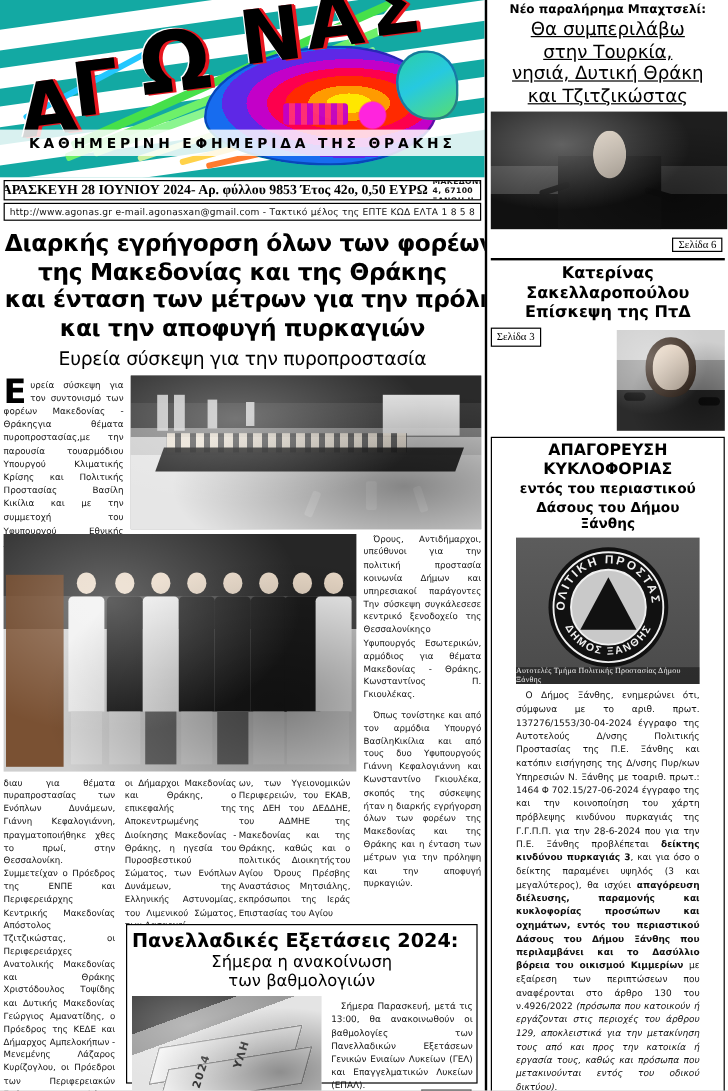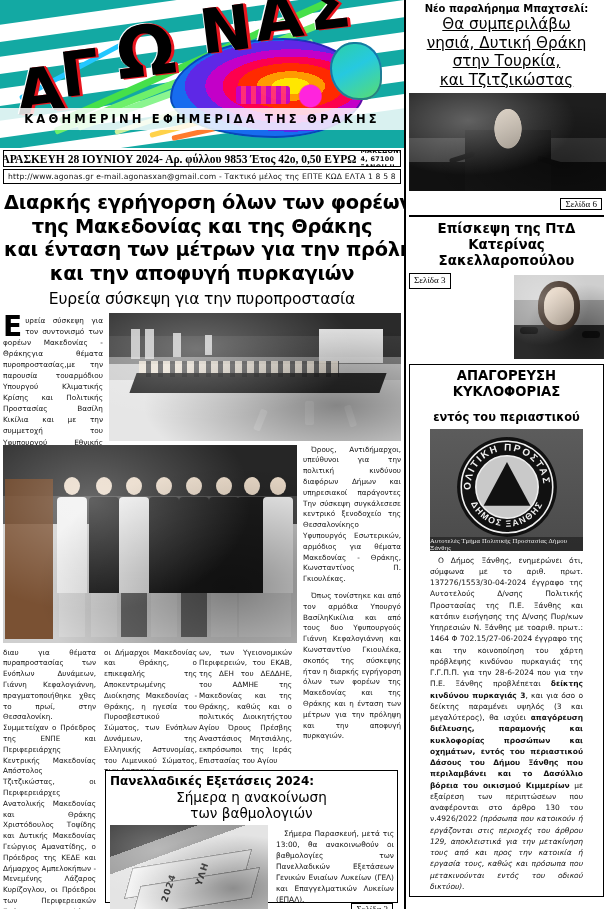--- a/index.html
+++ b/index.html
@@ -177,21 +177,21 @@
   }
   .c1{left:0;}
   .c2{left:101px;}
   .c3{left:196px;}
 
   
   .exambox{
     position:absolute;left:105px;bottom:6px;width:293px;height:133px;
     border:1px solid #000;box-sizing:border-box;background:#fff;padding:3px 4px;
   }
-  .exam-kicker{font-size:12px;font-weight:bold;color:#000;}
+  .exam-kicker{font-size:16px;font-weight:bold;color:#000;}
   .exam-title{text-align:center;font-size:13.6px;color:#000;line-height:1.18;margin-top:1px;}
   .exam-body{position:relative;margin-top:4px;height:90px;}
   .exam-photo{
     position:absolute;left:0;top:0;width:158px;height:88px;
     background:linear-gradient(160deg,#3a3a3a 0 22%,#9a9a9a 22% 34%,#e4e4e4 34% 100%);
     overflow:hidden;
   }
   .exam-sheet{position:absolute;background:#f4f4f4;box-shadow:0 0 0 1px #9a9a9a inset;}
   .es1{left:18px;top:34px;width:120px;height:30px;transform:skewY(-9deg) skewX(-16deg);}
   .es2{left:26px;top:52px;width:120px;height:30px;transform:skewY(-9deg) skewX(-16deg);}
@@ -248,21 +248,21 @@
   }
   .por-face{position:absolute;left:30px;top:12px;width:30px;height:38px;border-radius:48% 48% 44% 44%;
     background:#e3d2c0;box-shadow:0 0 0 6px #3b2b20;}
   .por-mic{position:absolute;left:6px;top:52px;width:18px;height:7px;background:#111;border-radius:4px;}
   .por-mic2{position:absolute;right:4px;top:56px;width:18px;height:7px;background:#111;border-radius:4px;}
 
   .sb-box{
     border:1px solid #000;margin-top:5px;padding:3px 20px 4px;box-sizing:border-box;
   }
   .sb-box-t1{text-align:center;font-size:13.2px;font-weight:bold;color:#000;line-height:1.16;}
-  .sb-box-t2{text-align:center;font-size:11.4px;font-weight:bold;color:#000;line-height:1.2;margin-top:12px;}
+  .sb-box-t2{text-align:center;font-size:11.4px;font-weight:bold;color:#000;line-height:1.2;margin-top:2px;}
   .emblem-wrap{
     position:relative;width:100%;height:122px;margin-top:4px;
     background:linear-gradient(180deg,#5c5c5c,#4a4a4a);overflow:hidden;
   }
   .emblem{
     position:absolute;left:50%;top:6px;transform:translateX(-50%);
     width:104px;height:104px;
   }
   .emblem-cap{
     position:absolute;left:0;right:0;bottom:0;height:14px;background:rgba(20,20,20,.55);
@@ -382,21 +382,21 @@
             <div class="body"></div>
             <div class="legs"></div>
           </div>
         <div class="gp-person light" style="left:260px">
           <div class="head"></div>
             <div class="body"></div>
             <div class="legs"></div>
           </div>
       </div>
       <div class="side-col">
-        <p class="ind">Όρους, Αντιδήμαρχοι, υπεύθυνοι για την πολιτική κινδύνου διαφόρων Δήμων και υπηρεσιακοί παράγοντες Την σύσκεψη συγκάλεσεσε κεντρικό ξενοδοχείο της Θεσσαλονίκηςο Υφυπουργός Εσωτερικών, αρμόδιος για θέματα Μακεδονίας - Θράκης, Κωνσταντίνος Π. Γκιουλέκας.</p>
+        <p class="ind">Όρους, Αντιδήμαρχοι, υπεύθυνοι για την πολιτική προστασία κοινωνία Δήμων και υπηρεσιακοί παράγοντες Την σύσκεψη συγκάλεσεσε κεντρικό ξενοδοχείο της Θεσσαλονίκηςο Υφυπουργός Εσωτερικών, αρμόδιος για θέματα Μακεδονίας - Θράκης, Κωνσταντίνος Π. Γκιουλέκας.</p>
         <p class="ind">Όπως τονίστηκε και από τον αρμόδια Υπουργό ΒασίληΚικίλια και από τους δυο Υφυπουργούς Γιάννη Κεφαλογιάννη και Κωνσταντίνο Γκιουλέκα, σκοπός της σύσκεψης ήταν η διαρκής εγρήγορση όλων των φορέων της Μακεδονίας και της Θράκης και η ένταση των μέτρων για την πρόληψη και την αποφυγή πυρκαγιών.</p>
       </div>
     </div>
 
     <div class="threecols">
       <div class="col c1">διαυ για θέματα πυραπροστασίας των Ενόπλων Δυνάμεων, Γιάννη Κεφαλογιάννη, πραγματοποιήθηκε χθες το πρωί, στην Θεσσαλονίκη. Συμμετείχαν ο Πρόεδρος της ΕΝΠΕ και Περιφερειάρχης Κεντρικής Μακεδονίας Απόστολος Τζιτζικώστας, οι Περιφερειάρχες Ανατολικής Μακεδονίας και Θράκης Χριστόδουλος Τοψίδης και Δυτικής Μακεδονίας Γεώργιος Αμανατίδης, ο Πρόεδρος της ΚΕΔΕ και Δήμαρχος Αμπελοκήπων - Μενεμένης Λάζαρος Κυρίζογλου, οι Πρόεδροι των Περιφερειακών Ενώσεων Δήμων Μακεδονίας - Θράκης,</div>
       <div class="col c2">οι Δήμαρχοι Μακεδονίας και Θράκης, ο επικεφαλής της Αποκεντρωμένης Διοίκησης Μακεδονίας - Θράκης, η ηγεσία του Πυροσβεστικού Σώματος, των Ενόπλων Δυνάμεων, της Ελληνικής Αστυνομίας, του Λιμενικού Σώματος, των Δασαρχεί-</div>
       <div class="col c3">ων, των Υγειονομικών Περιφερειών, του ΕΚΑΒ, της ΔΕΗ του ΔΕΔΔΗΕ, του ΑΔΜΗΕ της Μακεδονίας και της Θράκης, καθώς και ο πολιτικός Διοικητήςτου Αγίου Όρους Πρέσβης Αναστάσιος Μητσιάλης, εκπρόσωποι της Ιεράς Επιστασίας του Αγίου</div>
     </div>
 
@@ -418,55 +418,56 @@
       </div>
     </div>
   </div>
 
   <div id="sidebar">
 
     <div>
       <div class="sb-kicker">Νέο παραλήρημα Μπαχτσελί:</div>
       <div class="sb-head">
         <div>Θα συμπεριλάβω</div>
+        <div>στην Τουρκία,</div>
         <div>νησιά, Δυτική Θράκη</div>
-        <div>στην Τουρκία,</div>
         <div>και Τζιτζικώστας</div>
       </div>
       <div class="photo sb-photo">
         <div class="sbp-figure"></div>
         <div class="sbp-mic"></div>
         <div class="sbp-mic2"></div>
       </div>
       <div class="sb-ref-right">
         <span class="page-ref">Σελίδα 6</span>
       </div>
     </div>
 
     <div class="sb-rule"></div>
 
     <div>
       <div class="sb-head2">
+        <div>Κατερίνας Σακελλαροπούλου</div>
         <div>Επίσκεψη της ΠτΔ</div>
-        <div>Κατερίνας Σακελλαροπούλου</div>
       </div>
       <div class="sb-body sb-flow">
         <div class="photo sb-portrait">
           <div class="por-face"></div>
           <div class="por-mic"></div>
           <div class="por-mic2"></div>
         </div>
         <span class="page-ref">Σελίδα 3</span>
       </div>
     </div>
 
     <div class="sb-box">
       <div class="sb-box-t1">ΑΠΑΓΟΡΕΥΣΗ</div>
       <div class="sb-box-t1">ΚΥΚΛΟΦΟΡΙΑΣ</div>
       <div class="sb-box-t2">εντός του περιαστικού</div>
+      <div class="sb-box-t2">Δάσους του Δήμου Ξάνθης</div>
 
       <div class="emblem-wrap">
         <svg class="emblem" viewBox="0 0 200 200">
           <defs>
             <path id="arcTop" d="M 30,100 A 70,70 0 0 1 170,100" fill="none"></path>
             <path id="arcBot" d="M 24,100 A 76,76 0 0 0 176,100" fill="none"></path>
           </defs>
           <circle cx="100" cy="100" r="96" fill="#111"></circle>
           <circle cx="100" cy="100" r="88" fill="none" stroke="#f0f0f0" stroke-width="3"></circle>
           <circle cx="100" cy="100" r="60" fill="#c9c9c9"></circle>

